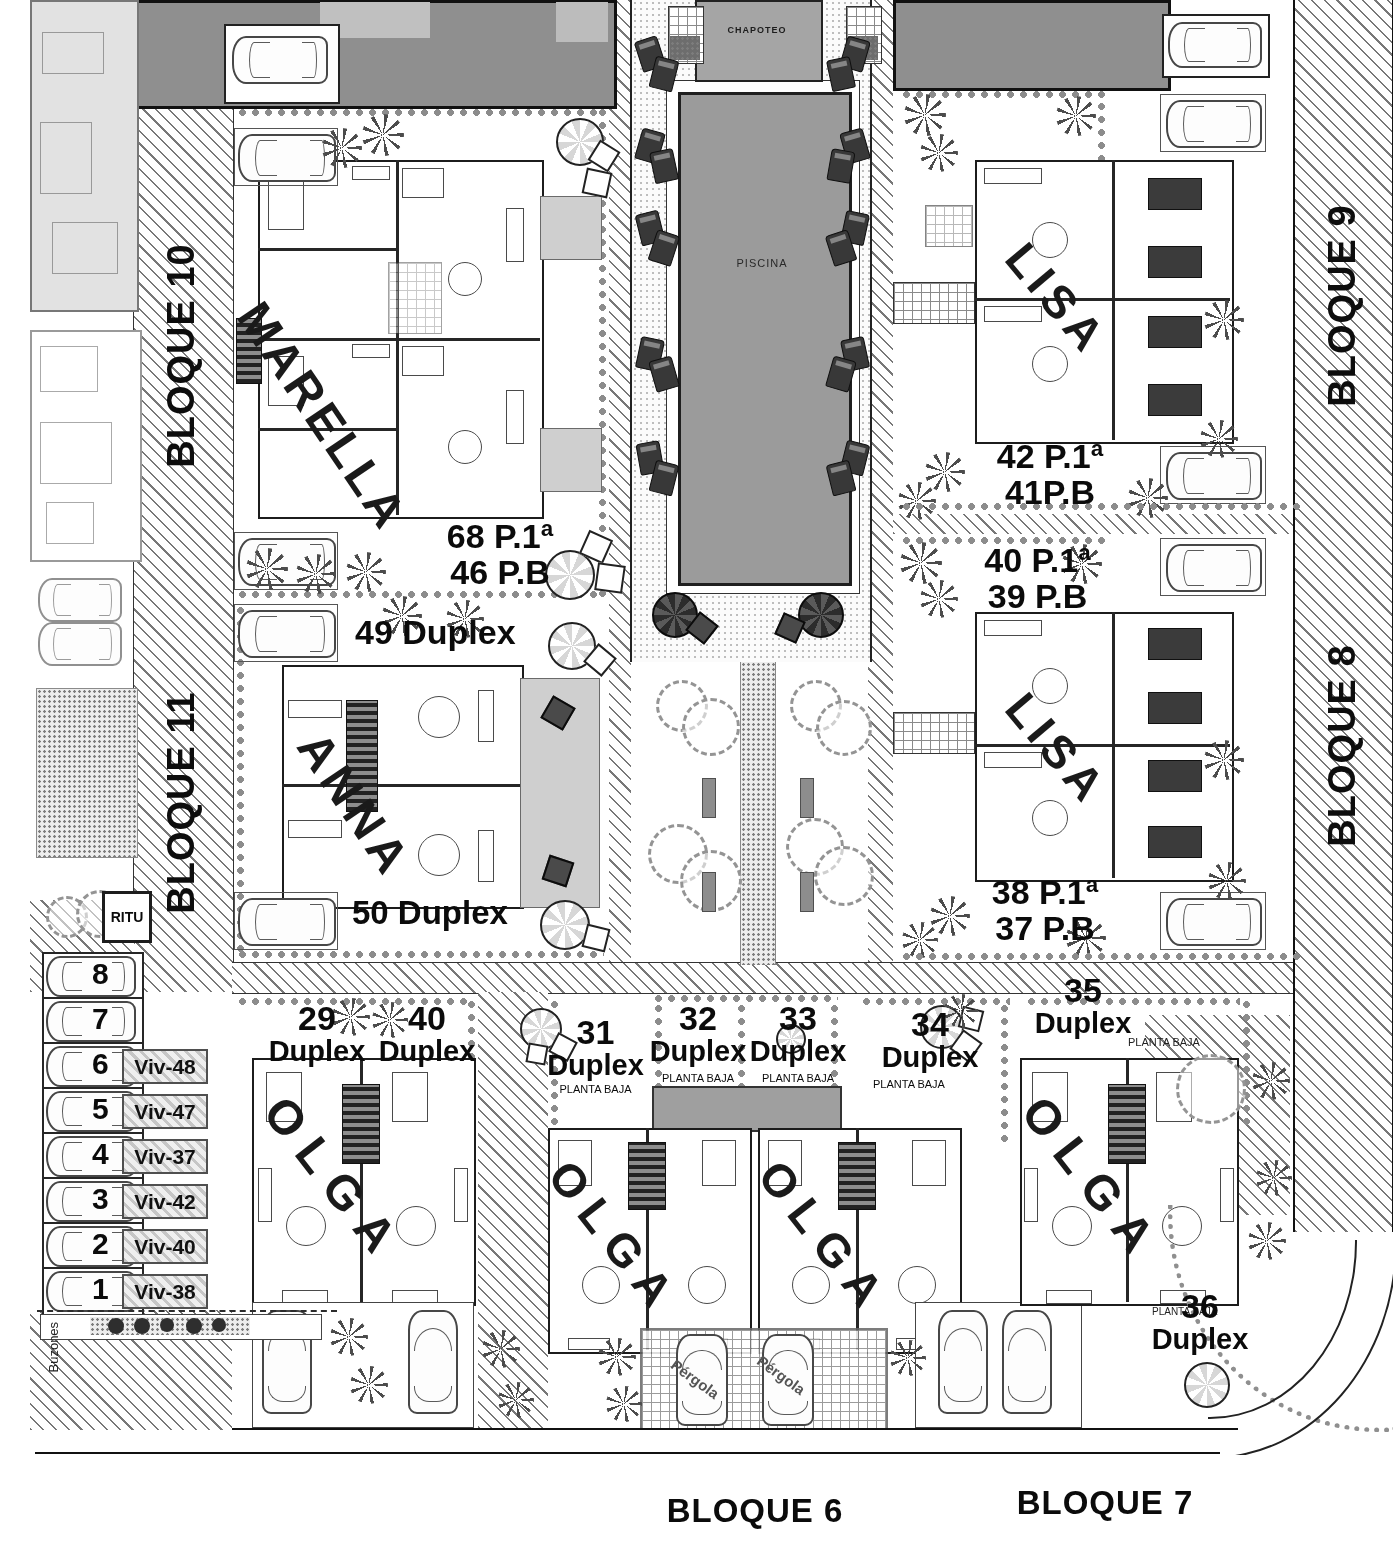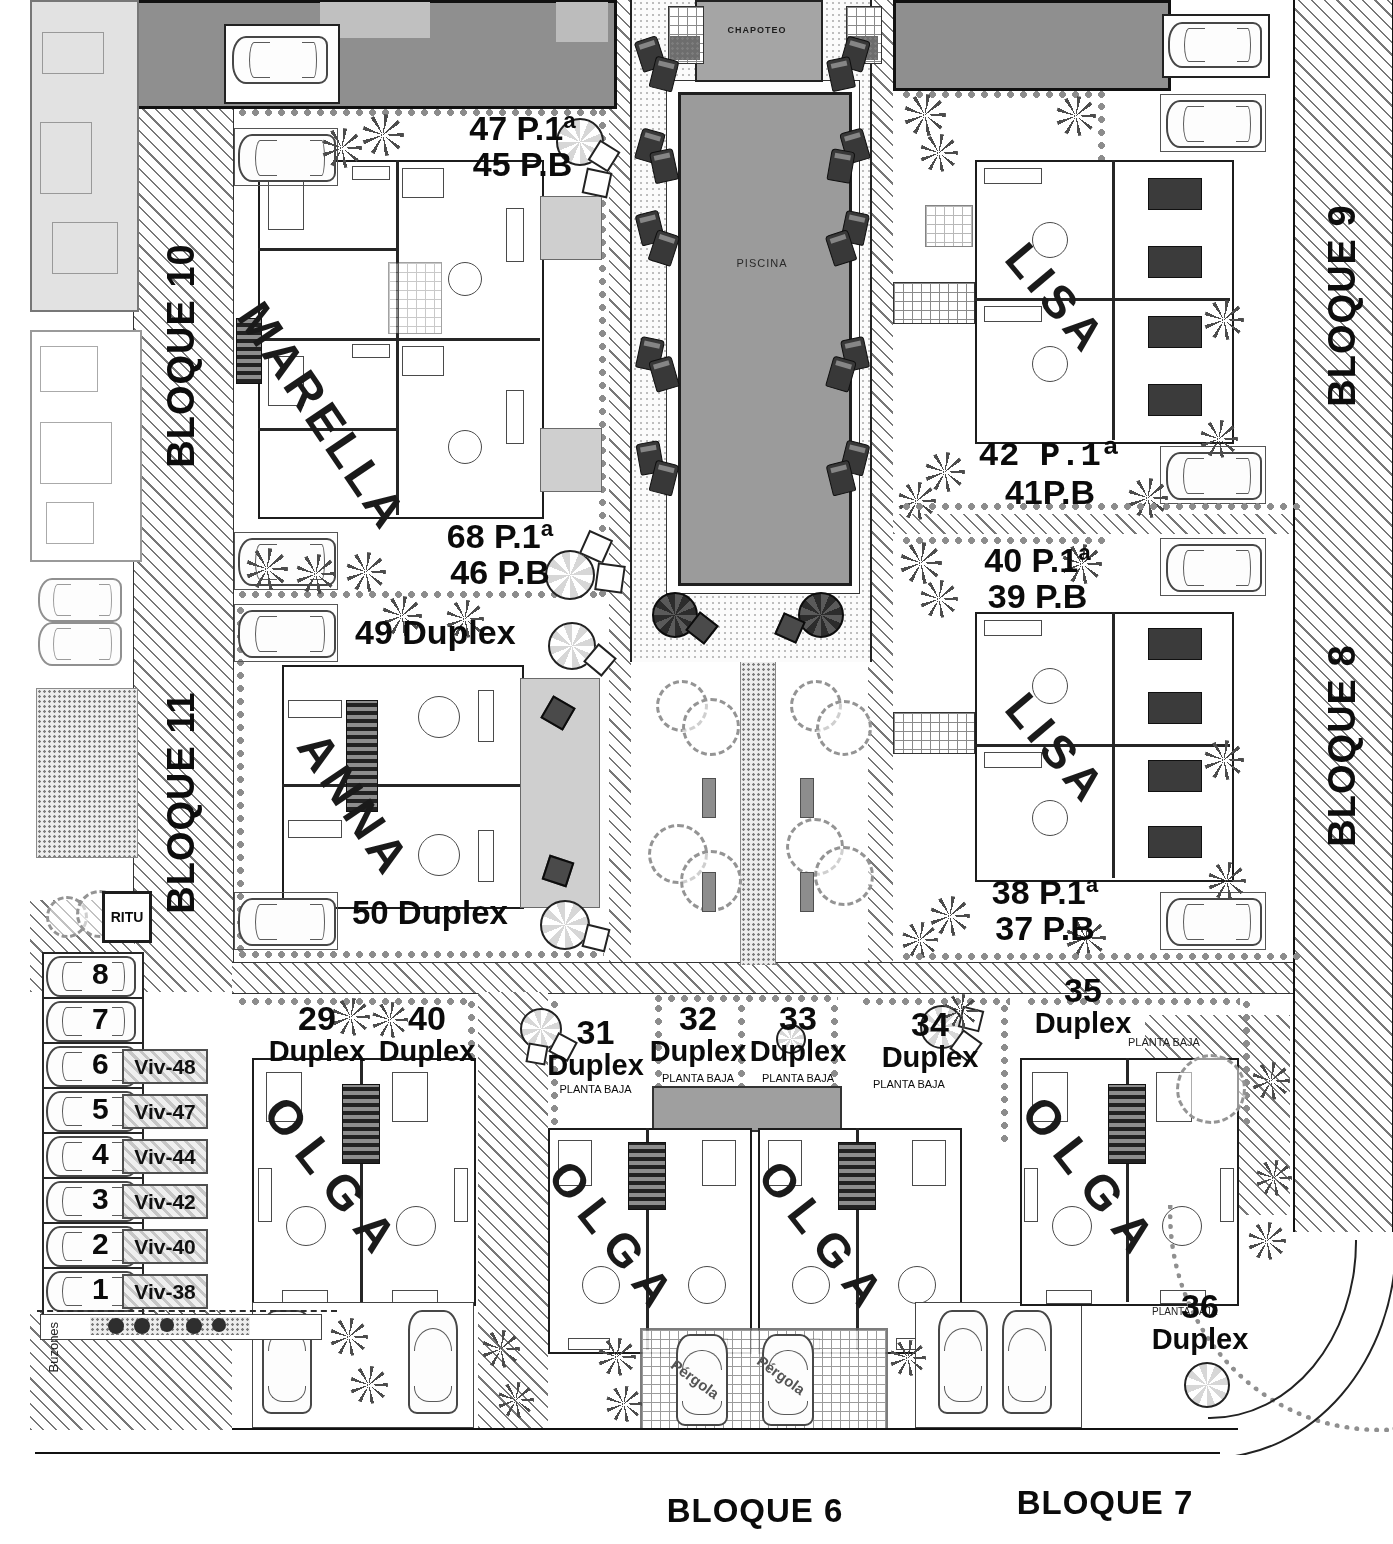--- a/index.html
+++ b/index.html
@@ -365,21 +365,21 @@
   <div class="a carh" style="left:46px;top:1046px;width:86px;height:37px;"></div>
   <span class="a lbl" style="left:92px;top:1048px;font-size:30px;">6</span>
   <div class="a vivtag" style="left:122px;top:1049px;width:82px;height:31px;">Viv-48</div>
   <div class="a stall" style="left:42px;top:1087px;width:98px;height:45px;"></div>
   <div class="a carh" style="left:46px;top:1091px;width:86px;height:37px;"></div>
   <span class="a lbl" style="left:92px;top:1093px;font-size:30px;">5</span>
   <div class="a vivtag" style="left:122px;top:1094px;width:82px;height:31px;">Viv-47</div>
   <div class="a stall" style="left:42px;top:1132px;width:98px;height:45px;"></div>
   <div class="a carh" style="left:46px;top:1136px;width:86px;height:37px;"></div>
   <span class="a lbl" style="left:92px;top:1138px;font-size:30px;">4</span>
-  <div class="a vivtag" style="left:122px;top:1139px;width:82px;height:31px;">Viv-44</div>
+  <div class="a vivtag" style="left:122px;top:1139px;width:82px;height:31px;">Viv-37</div>
   <div class="a stall" style="left:42px;top:1177px;width:98px;height:45px;"></div>
   <div class="a carh" style="left:46px;top:1181px;width:86px;height:37px;"></div>
   <span class="a lbl" style="left:92px;top:1183px;font-size:30px;">3</span>
   <div class="a vivtag" style="left:122px;top:1184px;width:82px;height:31px;">Viv-42</div>
   <div class="a stall" style="left:42px;top:1222px;width:98px;height:45px;"></div>
   <div class="a carh" style="left:46px;top:1226px;width:86px;height:37px;"></div>
   <span class="a lbl" style="left:92px;top:1228px;font-size:30px;">2</span>
   <div class="a vivtag" style="left:122px;top:1229px;width:82px;height:31px;">Viv-40</div>
   <div class="a stall" style="left:42px;top:1267px;width:98px;height:45px;"></div>
   <div class="a carh" style="left:46px;top:1271px;width:86px;height:37px;"></div>
@@ -402,35 +402,31 @@
   <div class="a bush" style="left:212px;top:1318px;width:14px;height:14px;"></div>
   <span class="a vtxt" style="left:38px;top:1350px;width:30px;font-size:13px;color:#222;">Buzones</span>
 
   <div class="a" style="left:232px;top:1428px;width:1006px;height:0;border-top:2.5px solid #111;"></div>
   <div class="a" style="left:35px;top:1452px;width:1185px;height:0;border-top:2.5px solid #111;"></div>
   <div class="a" style="left:1208px;top:1240px;width:185px;height:215px;overflow:hidden;">
     <div class="a" style="left:-185px;top:-215px;width:370px;height:430px;border:2.5px solid #222;border-radius:50%;"></div>
     <div class="a" style="left:-145px;top:-175px;width:290px;height:350px;border:2.5px solid #222;border-radius:50%;"></div>
   </div>
 
-  <div class="a lbl cen" style="left:425px;top:110px;width:195px;font-size:34px;">
-    <span style="display:block;">47 P.1ª</span>
-    <span style="display:block;">45 P.B</span>
-  </div>
   <span class="a mname" style="left:272px;top:292px;font-size:48px;letter-spacing:4px;transform:rotate(56deg);">MARELLA</span>
   <div class="a lbl cen" style="left:400px;top:518px;width:200px;font-size:34px;">
     <span style="display:block;">68 P.1ª</span>
     <span style="display:block;">46 P.B</span>
   </div>
   <span class="a lbl" style="left:355px;top:614px;font-size:34px;">49 Duplex</span>
   <span class="a mname" style="left:332px;top:722px;font-size:48px;letter-spacing:6px;transform:rotate(56deg);">ANNA</span>
   <span class="a lbl" style="left:352px;top:896px;font-size:33px;">50 Duplex</span>
   <span class="a mname" style="left:1036px;top:232px;font-size:46px;letter-spacing:6px;transform:rotate(50deg);">LISA</span>
   <div class="a lbl cen" style="left:955px;top:438px;width:190px;font-size:34px;">
-    <span style="display:block;font-family:Liberation Mono, monospace;">42 P.1ª</span>
+    <span style="display:block;">42 P.1ª</span>
     <span style="display:block;">41P.B</span>
   </div>
   <div class="a lbl cen" style="left:940px;top:542px;width:195px;font-size:34px;">
     <span style="display:block;">40 P.1ª</span>
     <span style="display:block;">39 P.B</span>
   </div>
   <span class="a mname" style="left:1036px;top:682px;font-size:46px;letter-spacing:6px;transform:rotate(50deg);">LISA</span>
   <div class="a lbl cen" style="left:950px;top:874px;width:190px;font-size:34px;">
     <span style="display:block;">38 P.1ª</span>
     <span style="display:block;">37 P.B</span>

